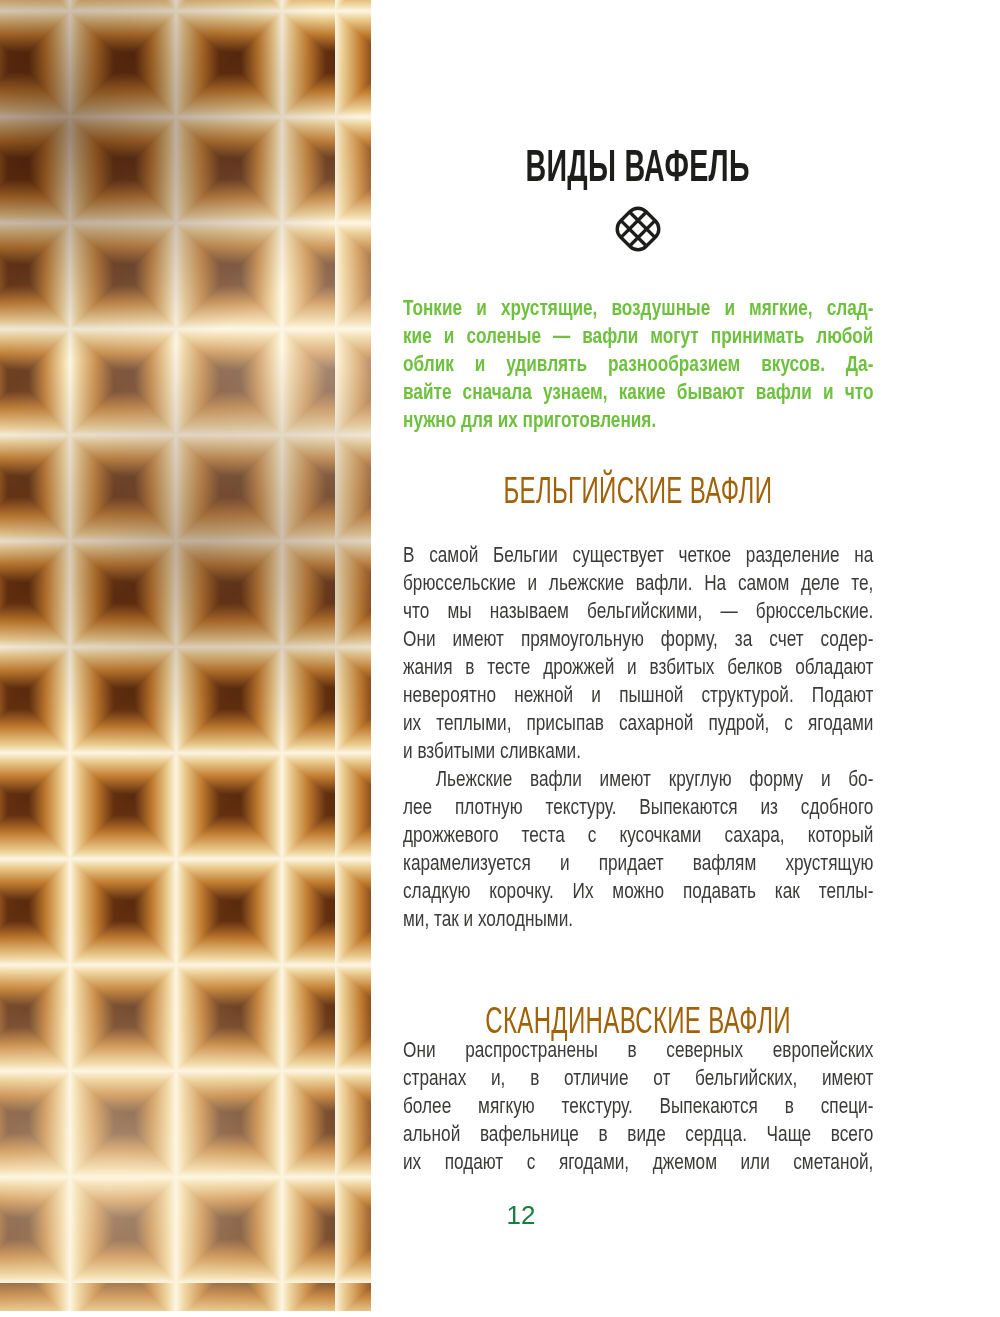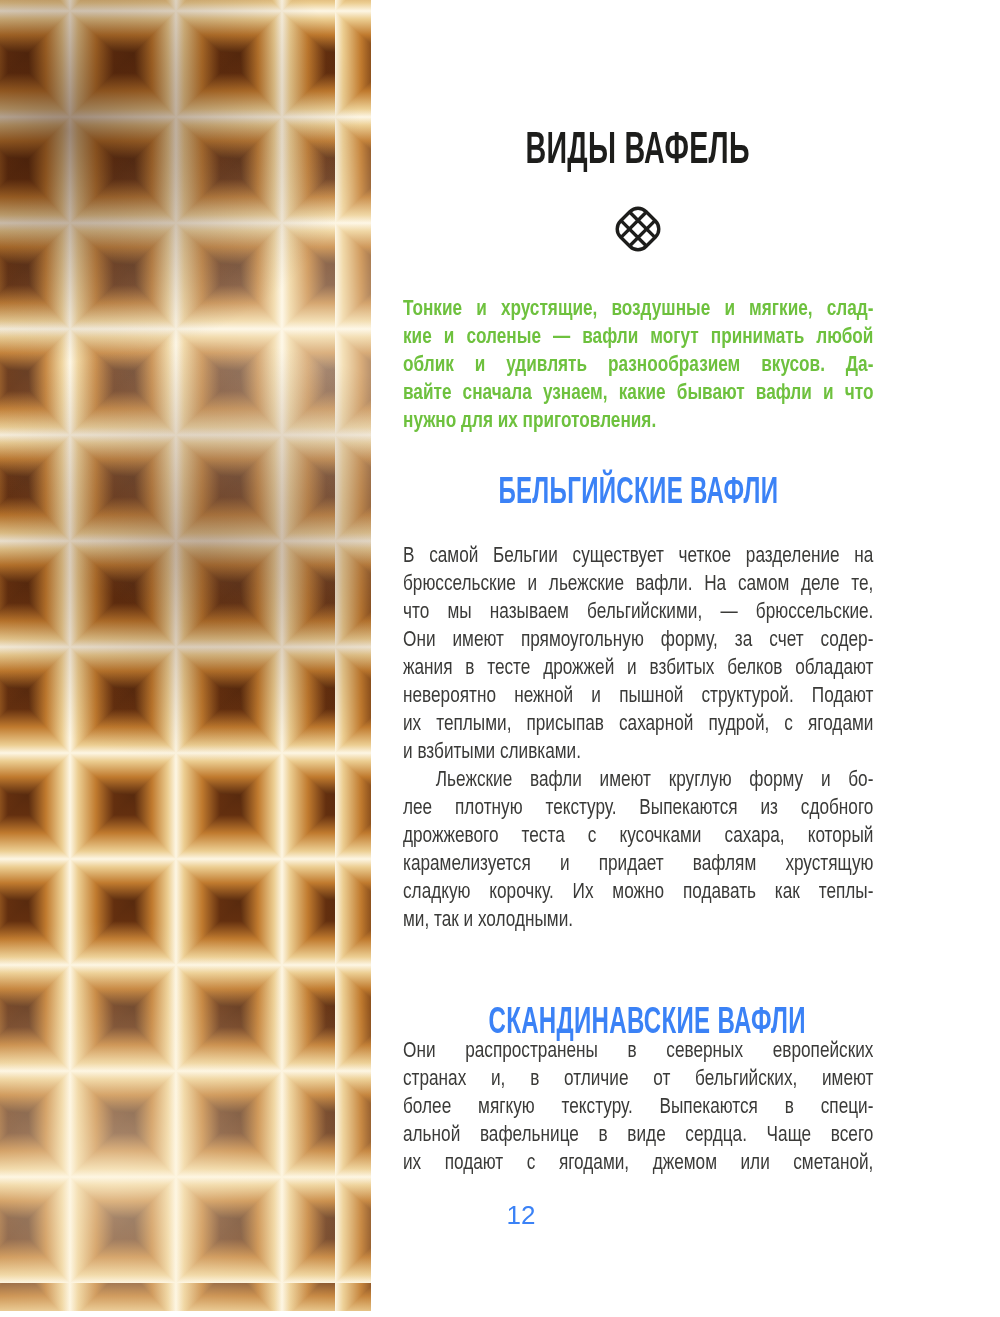--- a/index.html
+++ b/index.html
@@ -14,40 +14,40 @@
     background-image:
       radial-gradient(420px 330px at 18% 10%, rgba(58,24,8,0.50), rgba(58,24,8,0) 70%),
       radial-gradient(430px 300px at 55% 42%, rgba(70,30,10,0.35), rgba(70,30,10,0) 70%),
       radial-gradient(520px 380px at 85% 28%, rgba(255,250,238,0.45), rgba(255,250,238,0) 72%),
       radial-gradient(480px 360px at 30% 90%, rgba(255,246,224,0.50), rgba(255,246,224,0) 72%),
       repeating-linear-gradient(90deg,#fdf6e4 0px,#ecce92 8px,#c07a2e 26px,#632f0f 44px,#582a0e 64px,#c07a2e 82px,#ecce92 98px,#fdf6e4 106px),
       repeating-linear-gradient(0deg,#fdf6e4 0px,#ecce92 8px,#c07a2e 26px,#632f0f 44px,#582a0e 64px,#c07a2e 82px,#ecce92 98px,#fdf6e4 106px);
     background-blend-mode:normal,normal,normal,normal,lighten,normal;
     background-position:0 0,0 0,0 0,0 0,-36px 0,0 -28px;
   }
-  .title-wrap{position:absolute;left:403px;top:126px;width:470px;text-align:center;line-height:1;}
+  .title-wrap{position:absolute;left:403px;top:144px;width:470px;text-align:center;line-height:1;}
   .title-text{font-size:44px;font-weight:bold;color:#1d1d1b;}
   .cond{display:inline-block;transform:scaleX(0.65);transform-origin:50% 50%;white-space:nowrap;letter-spacing:0.5px;}
   .icon-wrap{position:absolute;left:403px;top:202px;width:470px;text-align:center;}
-  .heading{position:absolute;left:403px;width:470px;text-align:center;line-height:1;font-weight:bold;font-size:37px;color:#3b82f6;}
+  .heading{position:absolute;left:403px;width:470px;text-align:center;line-height:1;font-weight:normal;font-size:37px;color:#a16207;}
   .h-belgian{top:472px;}
   .h-scand{top:1002px;}
   
   .textcol{
     position:absolute;left:403px;width:588px;
     transform:scaleX(0.8);transform-origin:0 0;
     font-size:21.5px;line-height:28px;color:#3a3a38;
   }
   .lead{top:294px;font-weight:bold;}
   .t-belgian{top:541px;}
   .t-scand{top:1036px;}
   .tl{height:28px;text-align:justify;text-align-last:justify;}
   .tl.last{text-align-last:left;}
   .para.indent .tl:first-child{text-indent:41px;}
-  .pagenum{position:absolute;left:371px;top:1200px;width:300px;text-align:center;font-size:26px;color:#3b82f6;}
+  .pagenum{position:absolute;left:371px;top:1200px;width:300px;text-align:center;font-size:26px;color:#15803d;}
 </style>
 </head>
 <body>
 
 <div class="page">
 
   <div class="photo"></div>
 
   <div class="title-wrap">
     <span class="cond title-text">ВИДЫ ВАФЕЛЬ</span>

